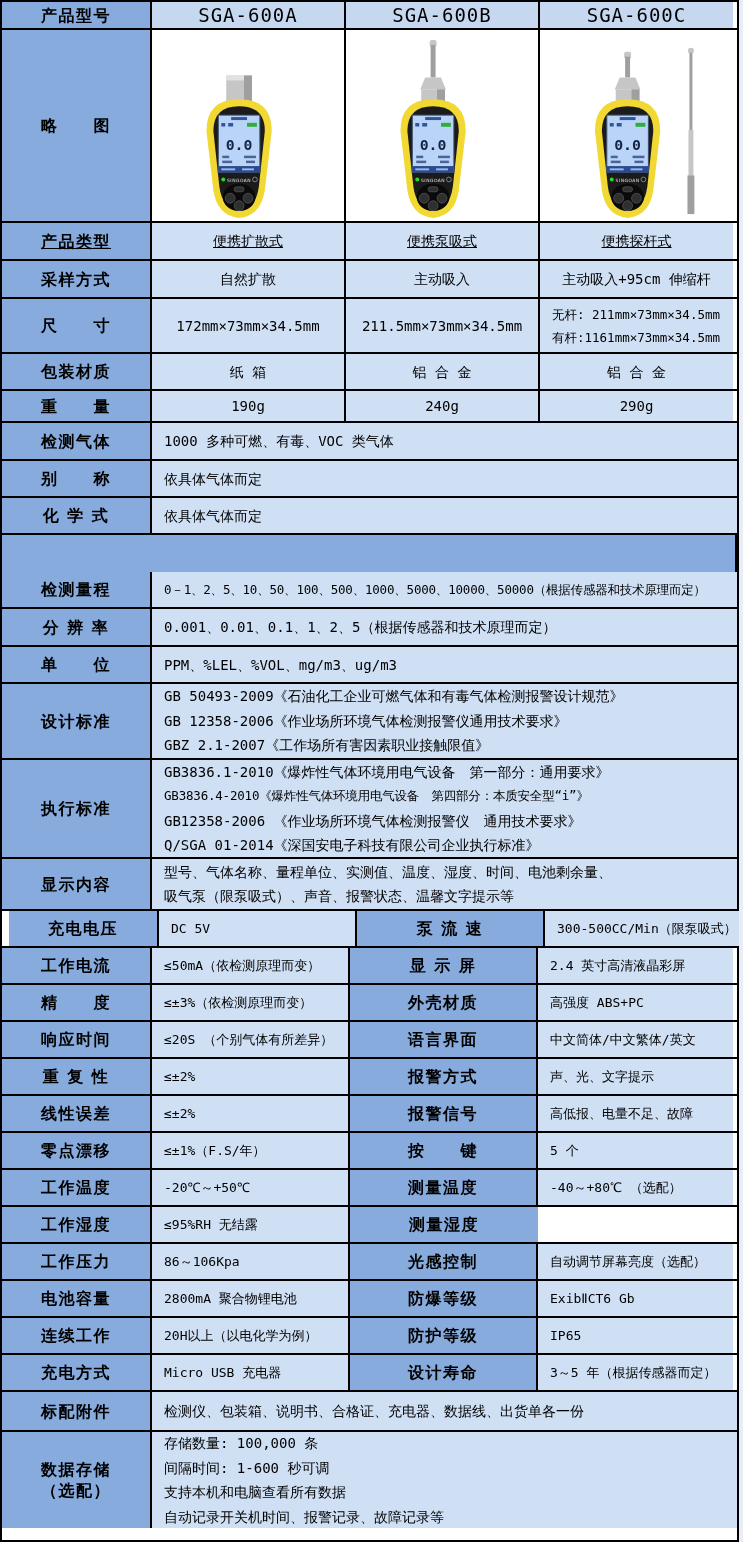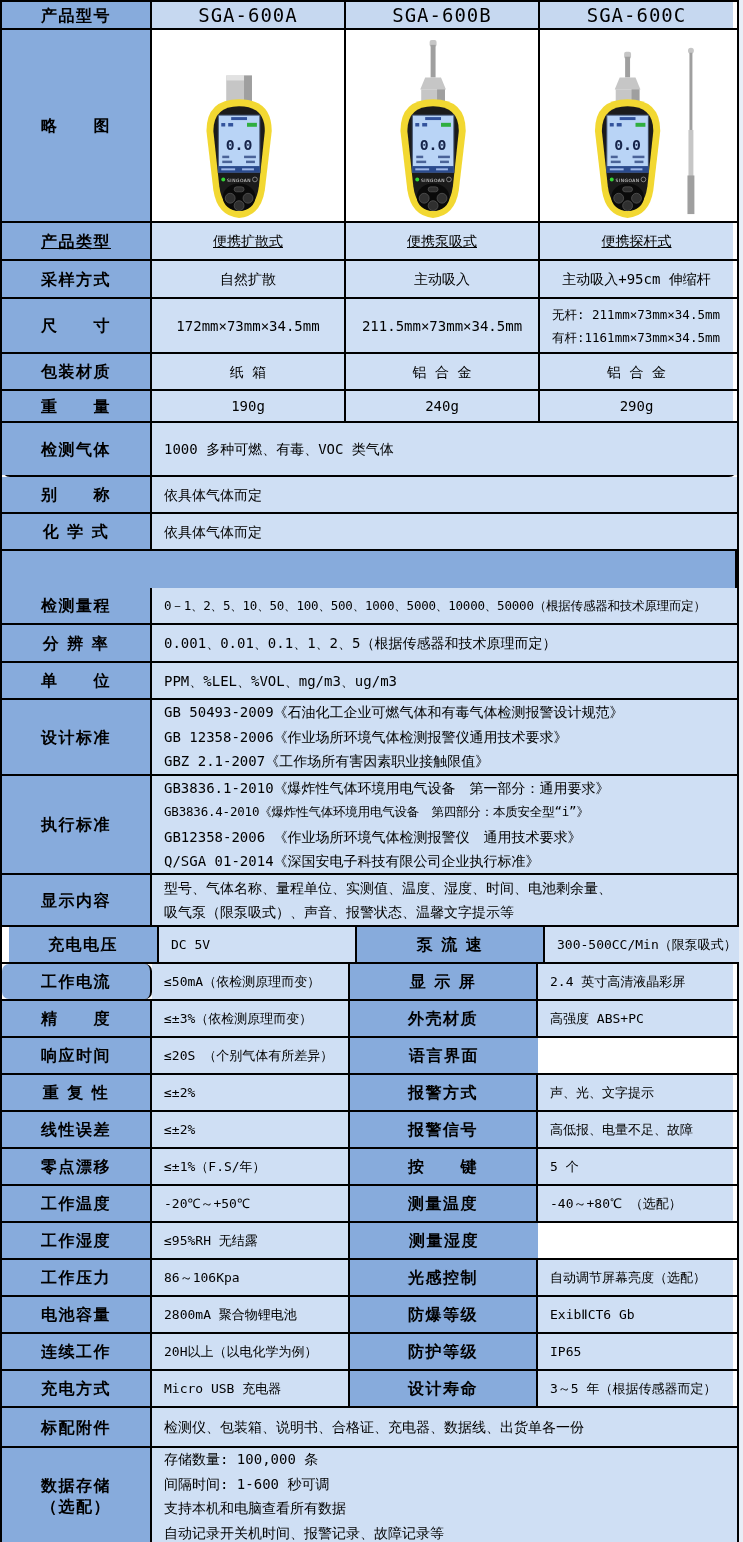--- a/index.html
+++ b/index.html
@@ -222,21 +222,21 @@
         <div class="cell val center single" style="flex: 0 0 194px; align-items: center;">
           <div class="ln">190g</div>
         </div>
         <div class="cell val center single" style="flex: 0 0 194px;">
           <div class="ln">240g</div>
         </div>
         <div class="cell val center single" style="flex: 0 0 193px;">
           <div class="ln">290g</div>
         </div>
       </div>
-      <div class="row" style="height: 54px; border-radius: 8px;">
+      <div class="row" style="height: 38px;">
         <div class="cell lbl" style="flex: 0 0 150px;">
           <div class="ln">检测气体</div>
         </div>
         <div class="cell val left single" style="flex: 1 1 auto;">
           <div class="ln">1000 多种可燃、有毒、VOC 类气体</div>
         </div>
       </div>
       <div class="row" style="height: 37px;">
         <div class="cell lbl" style="flex: 0 0 150px;">
           <div class="ln">别　　称</div>
@@ -323,21 +323,21 @@
           <div class="ln">DC 5V</div>
         </div>
         <div class="cell lbl" style="flex: 0 0 188px;">
           <div class="ln">泵 流 速</div>
         </div>
         <div class="cell val left single spec-val" style="flex: 0 0 195px;">
           <div class="ln">300-500CC/Min（限泵吸式）</div>
         </div>
       </div>
       <div class="row" style="height: 37px;">
-        <div class="cell lbl" style="flex: 0 0 150px; border-radius: 7px;">
+        <div class="cell lbl" style="flex: 0 0 150px;">
           <div class="ln">工作电流</div>
         </div>
         <div class="cell val left single spec-val" style="flex: 0 0 198px;">
           <div class="ln">≤50mA（依检测原理而变）</div>
         </div>
         <div class="cell lbl" style="flex: 0 0 188px;">
           <div class="ln">显 示 屏</div>
         </div>
         <div class="cell val left single spec-val" style="flex: 0 0 195px;">
           <div class="ln">2.4 英寸高清液晶彩屏</div>
@@ -359,20 +359,23 @@
       </div>
       <div class="row" style="height: 37px;">
         <div class="cell lbl" style="flex: 0 0 150px;">
           <div class="ln">响应时间</div>
         </div>
         <div class="cell val left single spec-val" style="flex: 0 0 198px;">
           <div class="ln">≤20S （个别气体有所差异）</div>
         </div>
         <div class="cell lbl" style="flex: 0 0 188px;">
           <div class="ln">语言界面</div>
+        </div>
+        <div class="cell val left single spec-val" style="flex: 0 0 195px;">
+          <div class="ln">中文简体/中文繁体/英文</div>
         </div>
       </div>
       <div class="row" style="height: 37px;">
         <div class="cell lbl" style="flex: 0 0 150px;">
           <div class="ln">重 复 性</div>
         </div>
         <div class="cell val left single spec-val" style="flex: 0 0 198px;">
           <div class="ln">≤±2%</div>
         </div>
         <div class="cell lbl" style="flex: 0 0 188px;">

